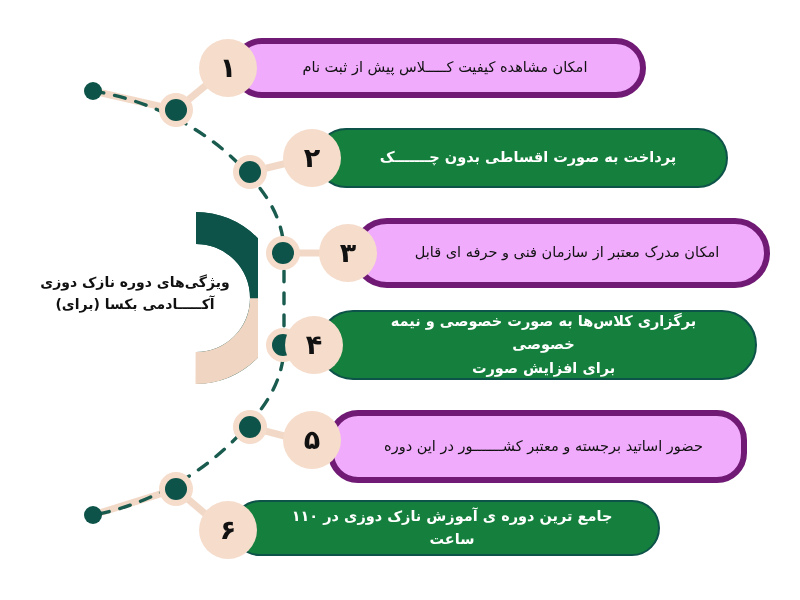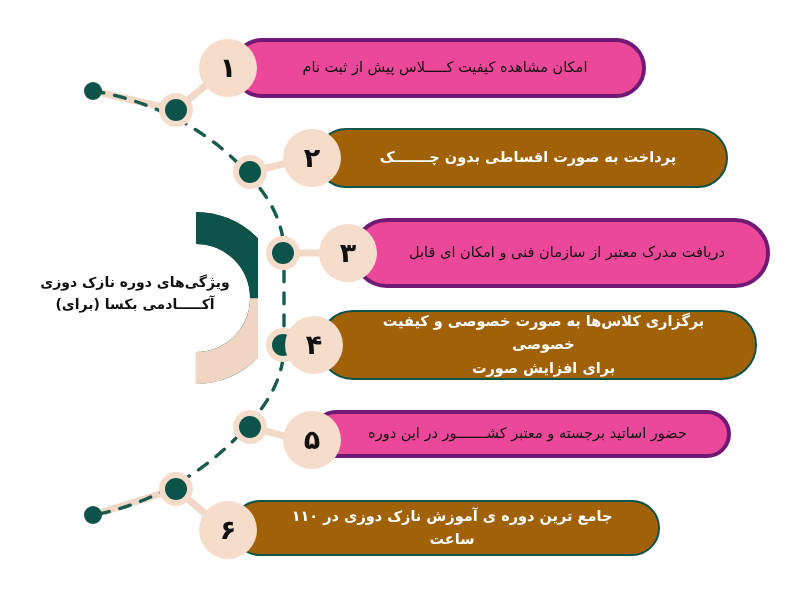--- a/index.html
+++ b/index.html
@@ -60,27 +60,27 @@
     position: absolute;
     display: flex;
     align-items: center;
     justify-content: center;
     box-sizing: border-box;
     direction: rtl;
     text-align: center;
     padding: 4px 34px 4px 46px;
   }
   .pill.filled {
-    background: #a16207;
+    background: #15803d;
     border: 2px solid #0d5349;
     color: #ffffff;
   }
   .pill.outline {
-    background: #ec4899;
-    border: 4px solid #701a75;
+    background: #f0abfc;
+    border: 6px solid #701a75;
     color: #111111;
   }
   .pill-text {
     font-size: 14.5px;
     font-weight: bold;
     line-height: 1.6;
     letter-spacing: -0.2px;
   }
   .pill.outline .pill-text {
     font-weight: normal;
@@ -211,38 +211,38 @@
     <div>
       <div class="pill-text">پرداخت به صورت اقساطی بدون چـــــــک</div>
     </div>
   </div>
   <div class="badge" style="left:283px; top:129px;">
     <span class="badge-num">۲</span>
   </div>
 
   <div class="pill outline" style="left:352px; top:218px; width:418px; height:70px; border-radius:35px;">
     <div>
-      <div class="pill-text">دریافت مدرک معتبر از سازمان فنی و امکان ای قابل</div>
+      <div class="pill-text">امکان مدرک معتبر از سازمان فنی و حرفه ای قابل</div>
     </div>
   </div>
   <div class="badge" style="left:319px; top:224px;">
     <span class="badge-num">۳</span>
   </div>
 
   <div class="pill filled" style="left:318px; top:310px; width:439px; height:70px; border-radius:35px;">
     <div>
-      <div class="pill-text">برگزاری کلاس‌ها به صورت خصوصی و کیفیت خصوصی</div>
+      <div class="pill-text">برگزاری کلاس‌ها به صورت خصوصی و نیمه خصوصی</div>
       <div class="pill-text">برای افزایش صورت</div>
     </div>
   </div>
   <div class="badge" style="left:285px; top:316px;">
     <span class="badge-num">۴</span>
   </div>
 
-  <div class="pill outline" style="left:312px; top:410px; width:419px; height:48px; border-radius:30px;">
+  <div class="pill outline" style="left:328px; top:410px; width:419px; height:73px; border-radius:30px;">
     <div>
       <div class="pill-text">حضور اساتید برجسته و معتبر کشـــــــور در این دوره</div>
     </div>
   </div>
   <div class="badge" style="left:283px; top:411px;">
     <span class="badge-num">۵</span>
   </div>
 
   <div class="pill filled" style="left:232px; top:500px; width:428px; height:56px; border-radius:30px;">
     <div>

